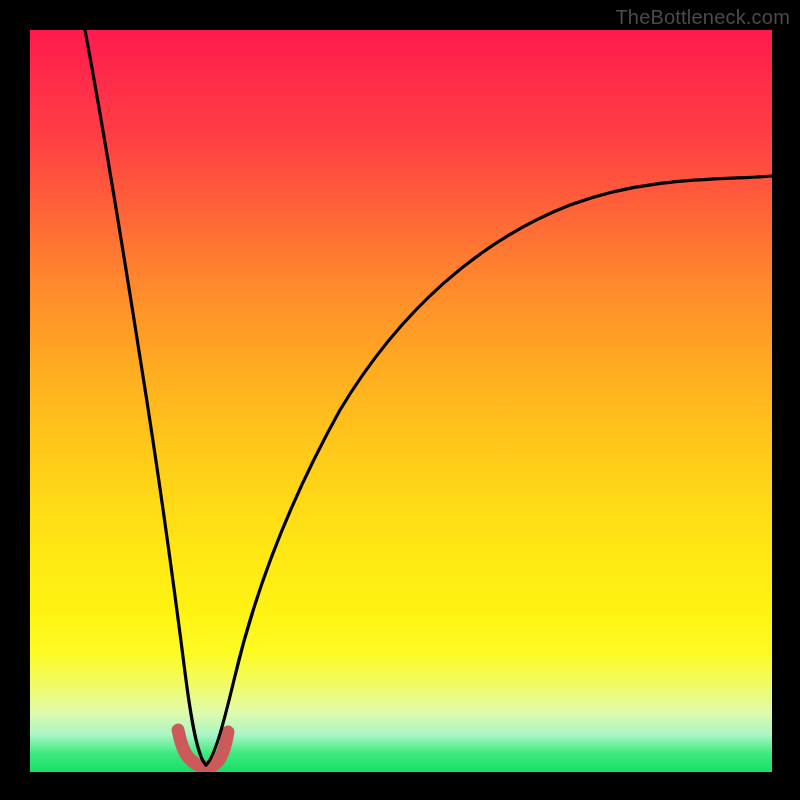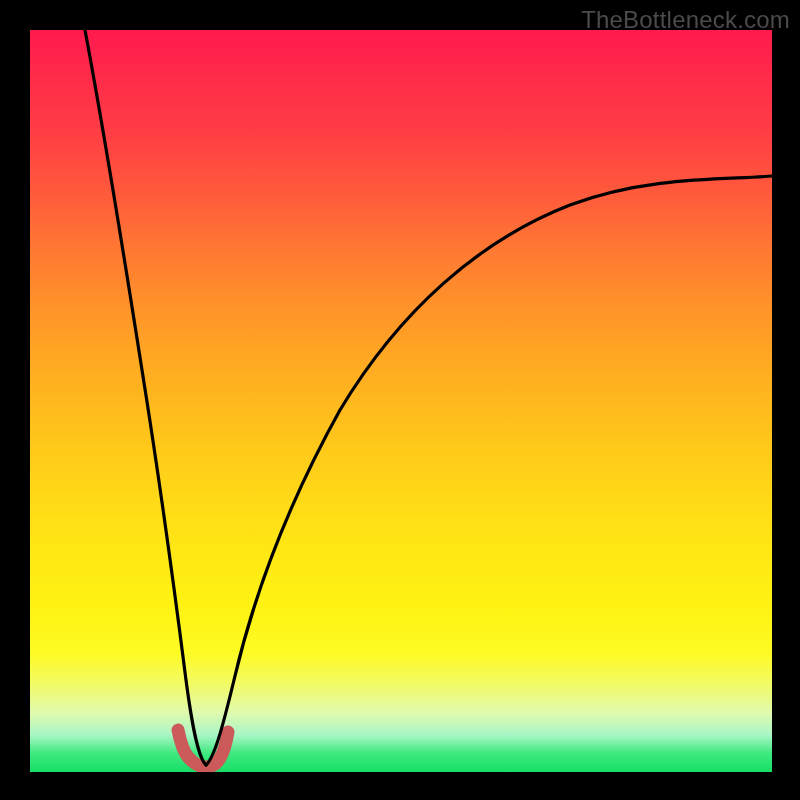--- a/index.html
+++ b/index.html
@@ -43,21 +43,21 @@
       #e0faad 92%,
       #a9f6c6 95%,
       #3ee97f 97.5%,
       #16df66 100%
     );
   }
   .watermark {
     position: absolute;
     top: 6px;
     right: 10px;
-    font-size: 24px;
+    font-size: 20px;
     font-weight: 400;
     color: #4b4b4b;
     letter-spacing: 0.2px;
     user-select: none;
     pointer-events: none;
   }
   svg.curves {
     position: absolute;
     left: 0;
     top: 0;

